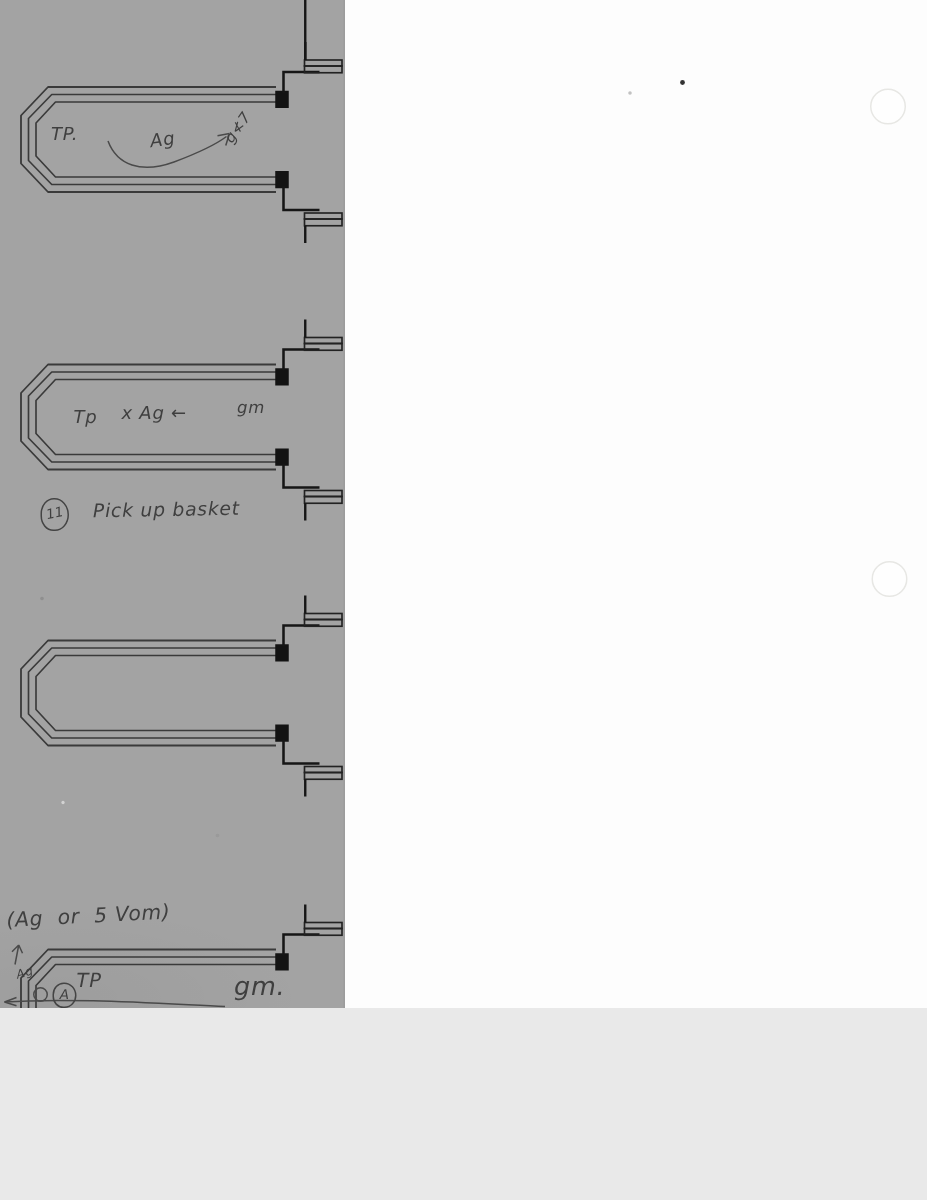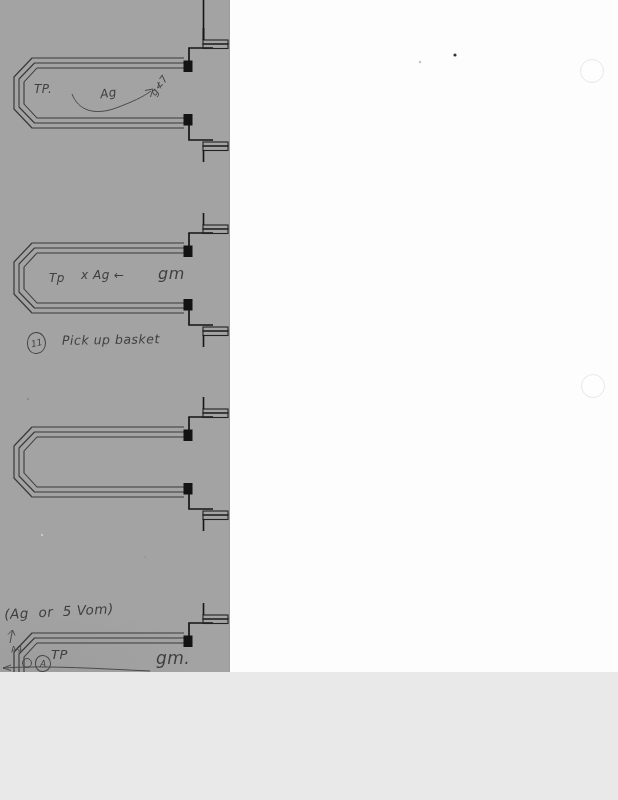--- a/index.html
+++ b/index.html
@@ -109,21 +109,21 @@
   <div class="hole" style="left:580px;top:59px;"></div>
   <div class="hole" style="left:581px;top:374px;"></div>
   <div class="hole" style="left:582px;top:679px;"></div>
 
   <span class="hw" style="left:34px;top:83px;font-size:12px;">TP.</span>
   <span class="hw" style="left:100px;top:87px;font-size:12px;transform:rotate(-8deg);">Ag</span>
   <span class="hw" style="left:149px;top:92px;font-size:10px;transform:rotate(-55deg);transform-origin:left top;">g≮7</span>
 
   <span class="hw" style="left:49px;top:272px;font-size:12px;">Tp</span>
   <span class="hw" style="left:81px;top:269px;font-size:12px;font-style:italic;">x Ag ←</span>
-  <span class="hw" style="left:158px;top:266px;font-size:16px;">gm</span>
+  <span class="hw" style="left:158px;top:266px;font-size:11px;">gm</span>
 
   <div class="circle-mark" style="left:27px;top:332px;width:17px;height:20px;font-size:9px;">
     <span style="transform:rotate(-12deg);">11</span>
   </div>
   <span class="hw" style="left:62px;top:334px;font-size:12.5px;transform:rotate(-1deg);">Pick up basket</span>
 
   <span class="hw" style="left:4px;top:608px;font-size:13.5px;transform:rotate(-3deg);transform-origin:left top;">(Ag  or  5 Vom)</span>
   <span class="hw" style="left:11px;top:645px;font-size:8px;transform:rotate(-15deg);">Ag</span>
   <div class="circle-mark" style="left:35px;top:655px;width:14px;height:15px;font-size:9px;">
     <span>A</span>

